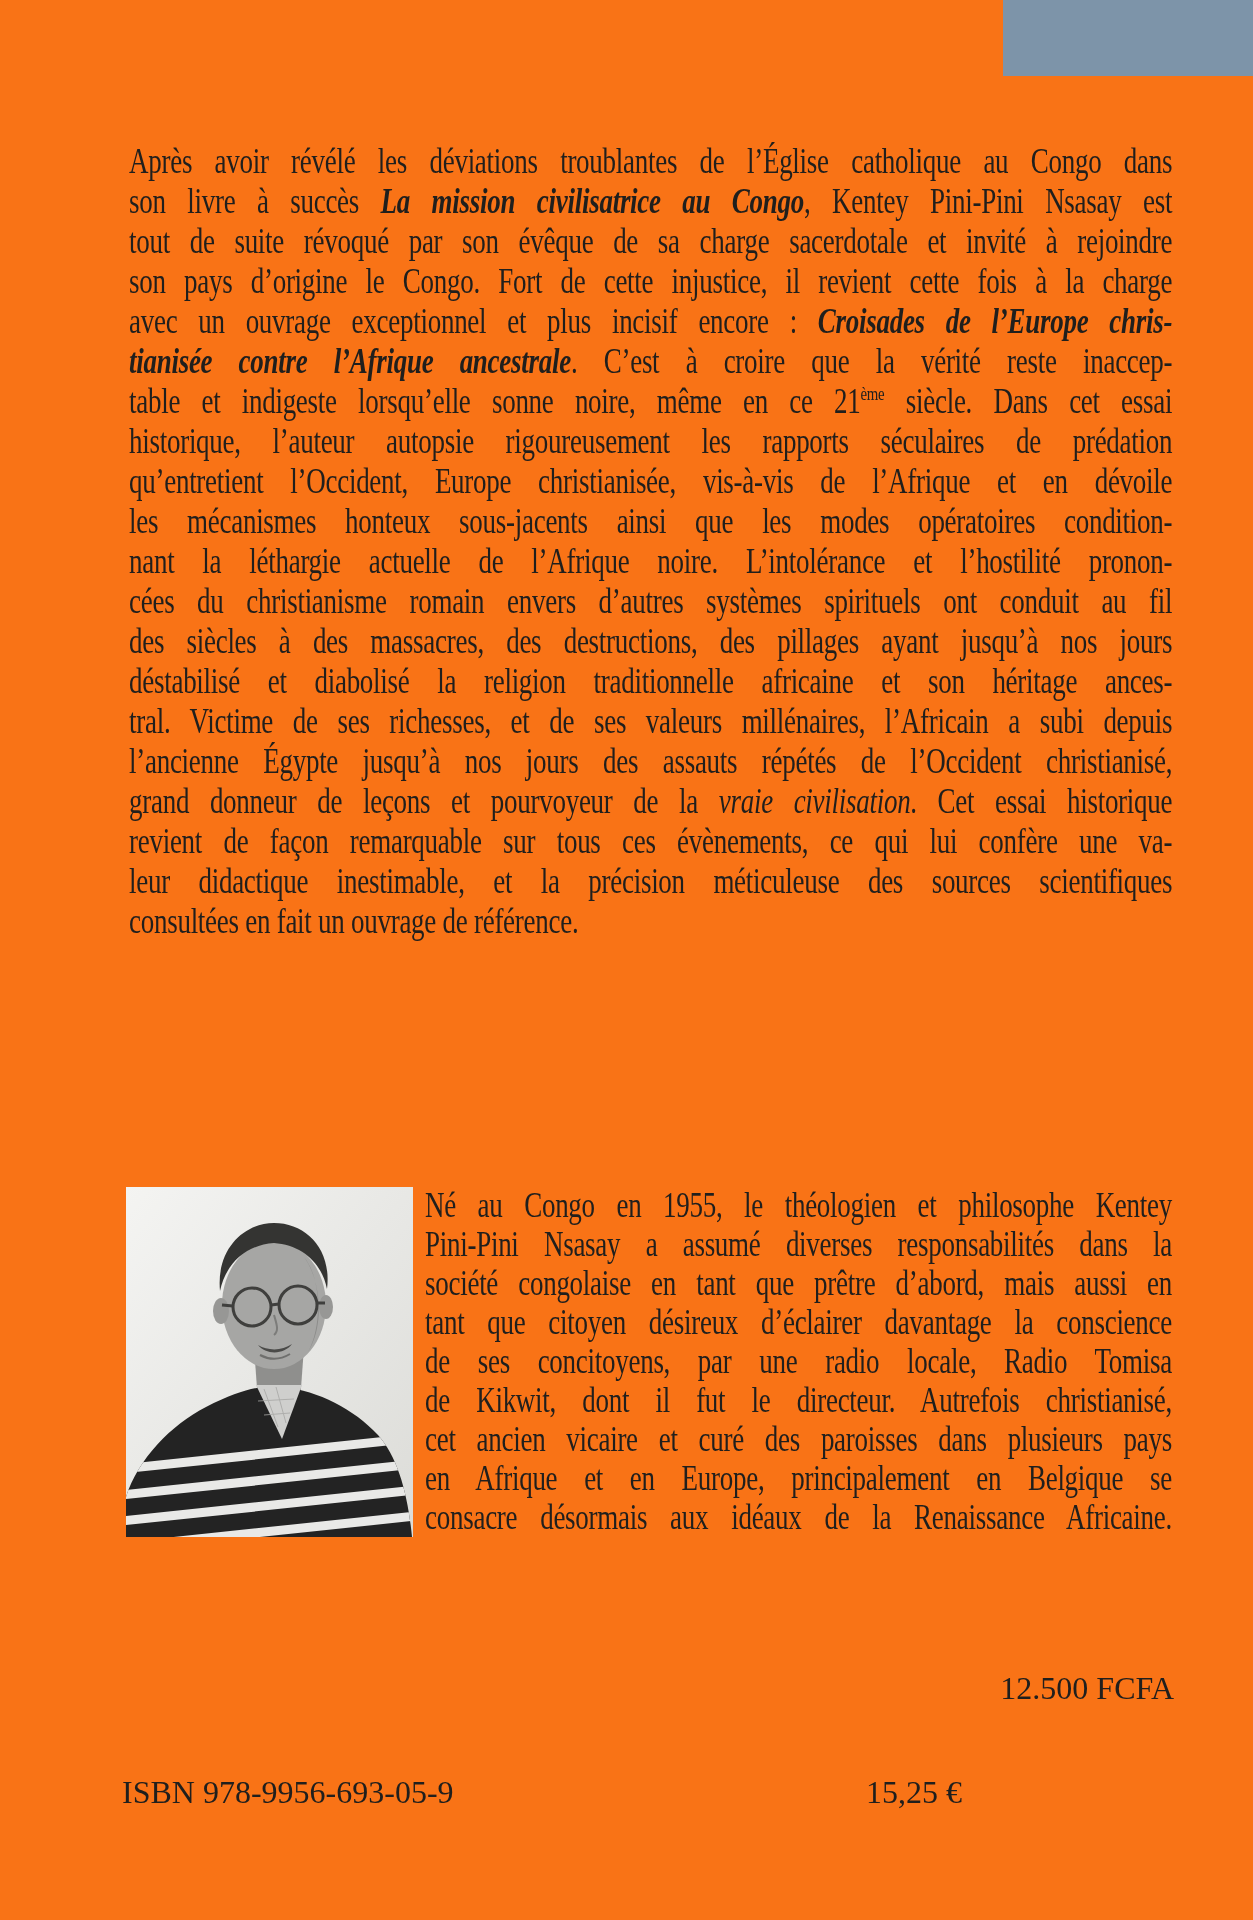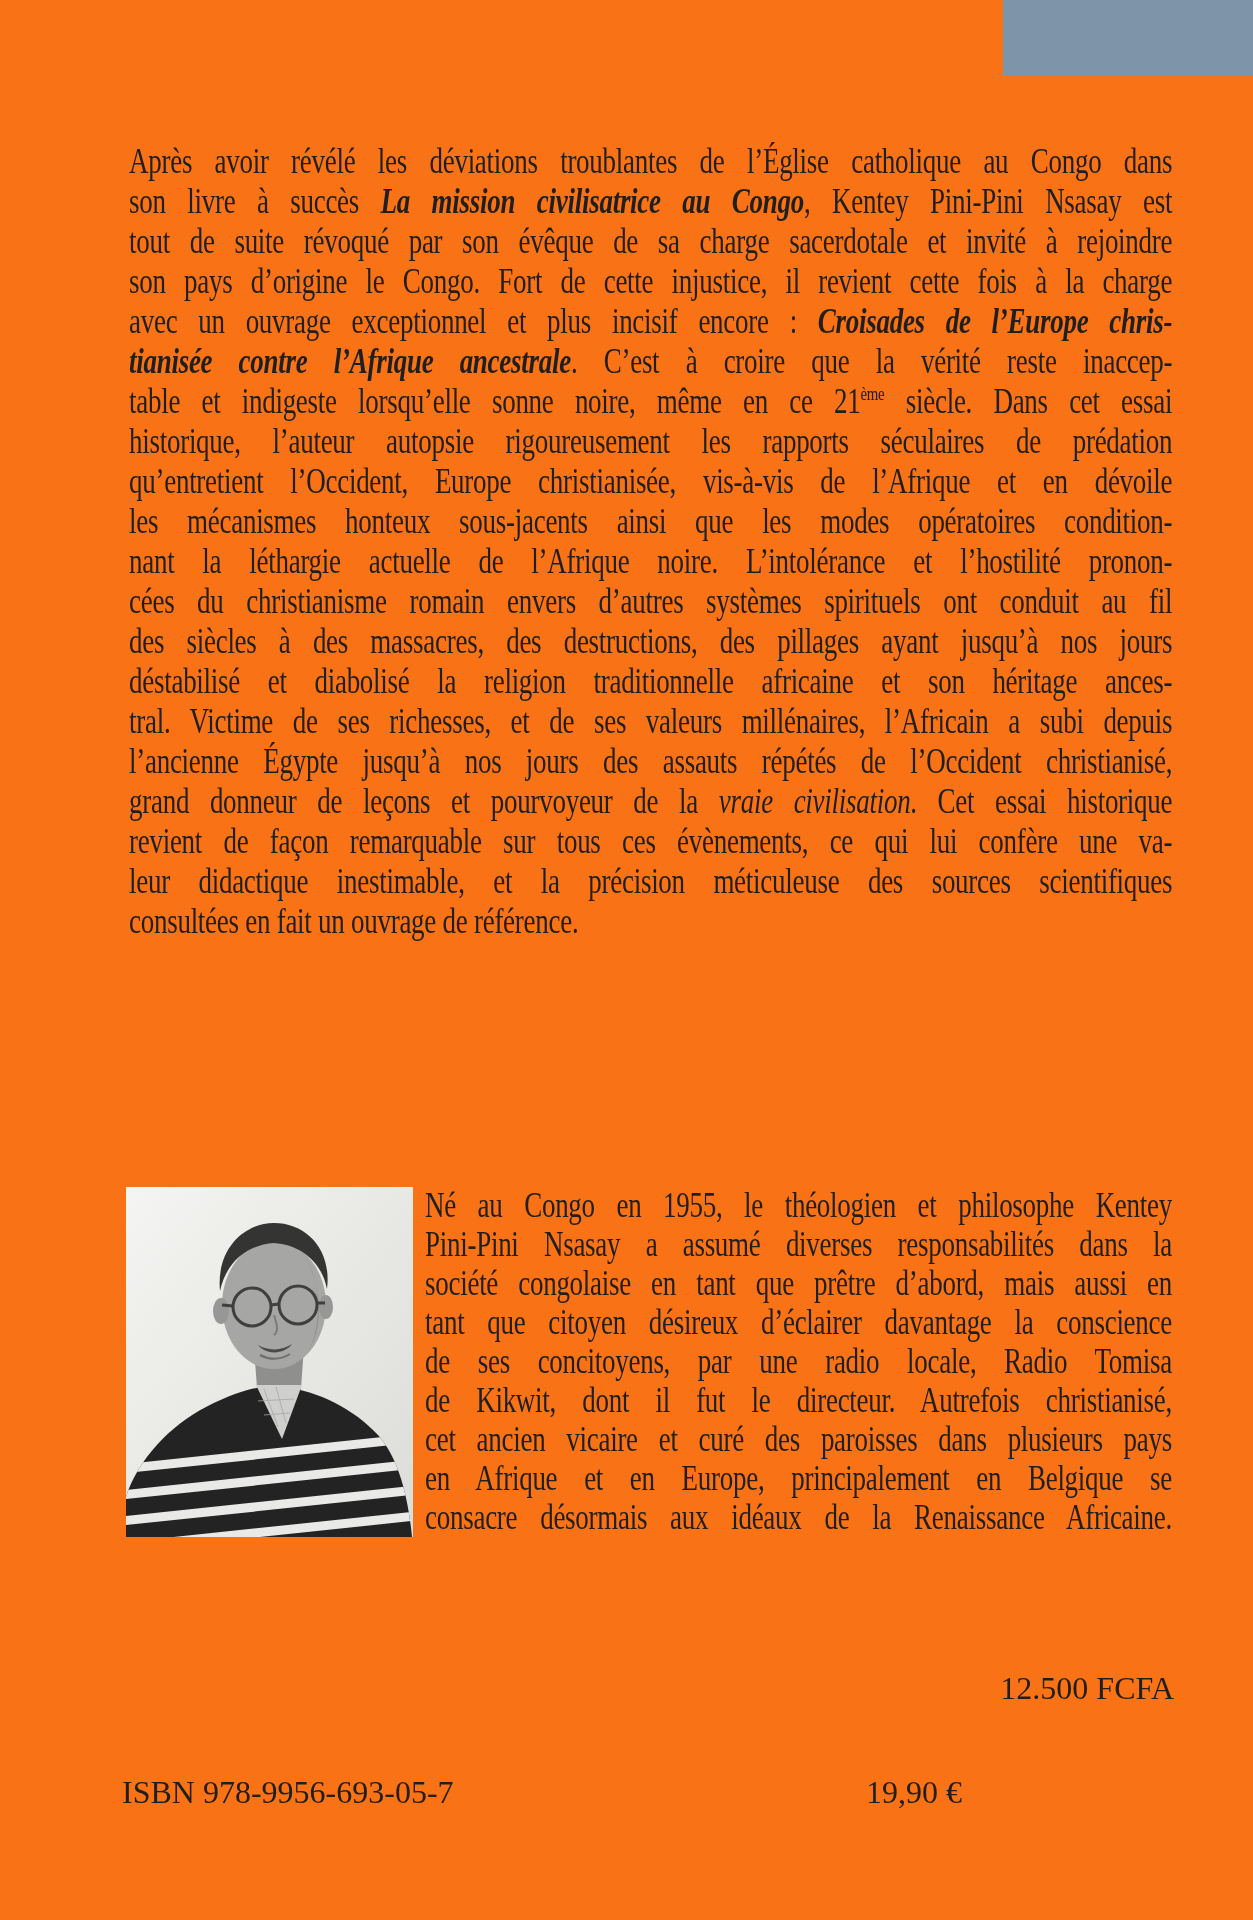--- a/index.html
+++ b/index.html
@@ -134,17 +134,17 @@
       <div class="tline"><span>Pini-Pini Nsasay a assumé diverses responsabilités dans la</span></div>
       <div class="tline"><span>société congolaise en tant que prêtre d’abord, mais aussi en</span></div>
       <div class="tline"><span>tant que citoyen désireux d’éclairer davantage la conscience</span></div>
       <div class="tline"><span>de ses concitoyens, par une radio locale, Radio Tomisa</span></div>
       <div class="tline"><span>de Kikwit, dont il fut le directeur. Autrefois christianisé,</span></div>
       <div class="tline"><span>cet ancien vicaire et curé des paroisses dans plusieurs pays</span></div>
       <div class="tline"><span>en Afrique et en Europe, principalement en Belgique se</span></div>
       <div class="tline"><span>consacre désormais aux idéaux de la Renaissance Africaine.</span></div>
     </div>
 
-  <div class="footer-line isbn">ISBN 978-9956-693-05-7</div>
-  <div class="footer-line eur">19,90 €</div>
+  <div class="footer-line isbn">ISBN 978-9956-693-05-9</div>
+  <div class="footer-line eur">15,25 €</div>
   <div class="footer-line fcfa">12.500 FCFA</div>
 
 </div>
 
 </body></html>

